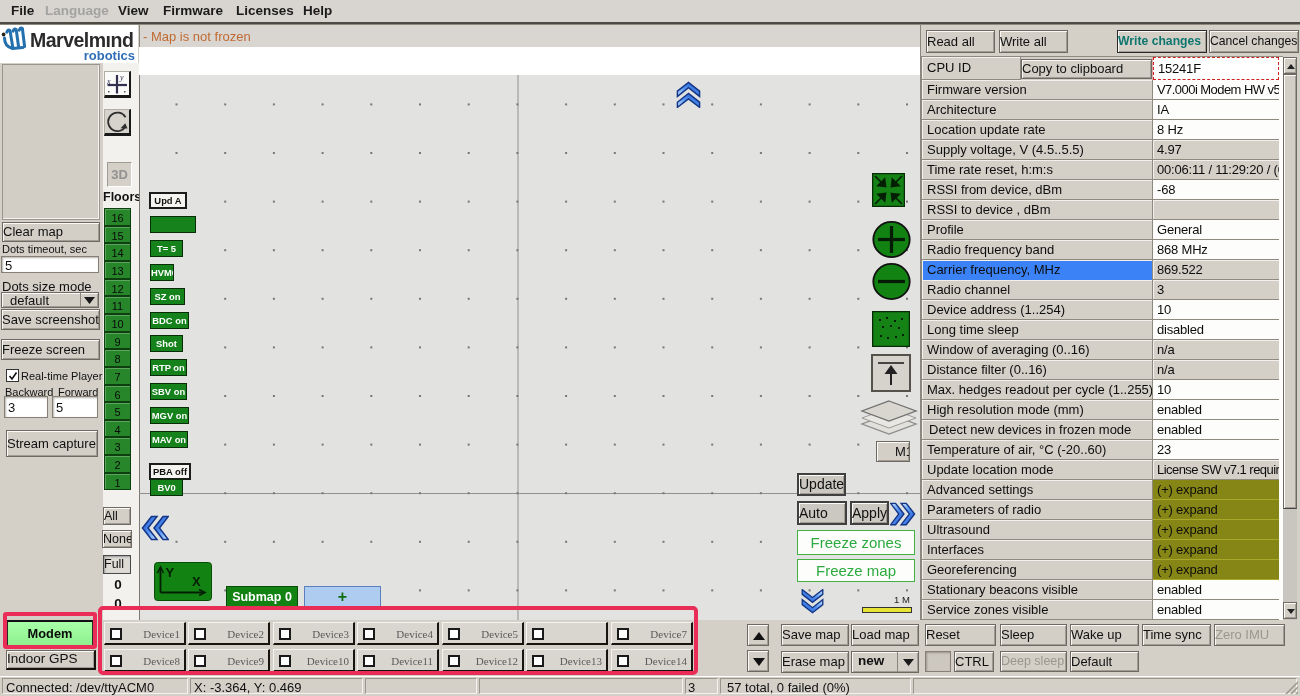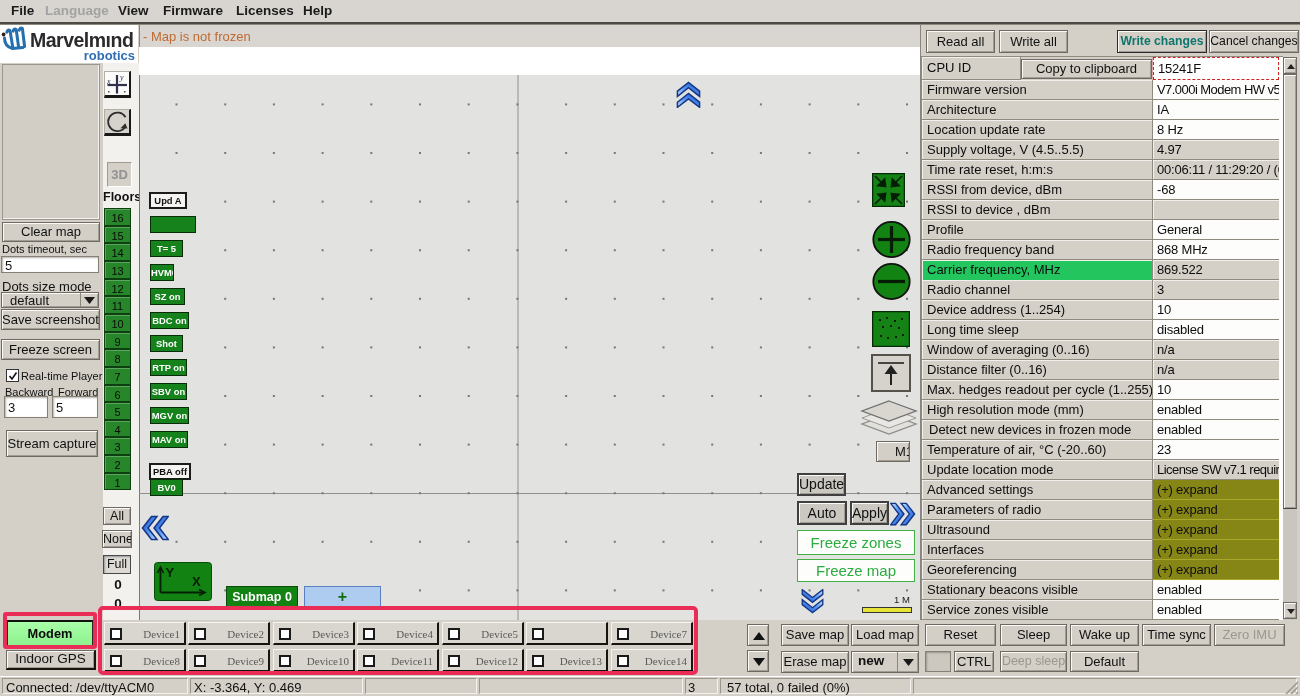--- a/index.html
+++ b/index.html
@@ -1,20 +1,20 @@
 <!DOCTYPE html>
 <html><head><meta charset="utf-8">
 <style>
 *{margin:0;padding:0;box-sizing:border-box;}
 html,body{width:1300px;height:696px;overflow:hidden;}
 body{font-family:"Liberation Sans",sans-serif;background:#d4d0c8;position:relative;}
 .ab{position:absolute;}
 .btn{position:absolute;background:#d3cfc7;border:1px solid #6e6a63;
  box-shadow:inset 1px 1px 0 #fbfaf7, inset -1px -1px 0 #a29d94;
- font-size:13px;color:#111;text-align:center;white-space:nowrap;overflow:hidden;}
+ font-size:13px;color:#111;text-align:left;white-space:nowrap;overflow:hidden;}
 .sunk{position:absolute;background:#fff;border:1px solid #867f75;
  box-shadow:inset 1px 1px 2px rgba(90,85,75,.45);font-size:13px;color:#111;}
 .gbtn{position:absolute;background:#15821c;border:1px solid #072d07;color:#fff;
  font-size:9.4px;font-weight:bold;text-align:center;padding-left:0;white-space:nowrap;overflow:hidden;}
 .wbtn{position:absolute;background:#f6f4f0;border:2px solid #1c1c1c;color:#111;
  font-size:9.4px;font-weight:bold;text-align:center;padding-left:0;white-space:nowrap;overflow:hidden;}
 .lbl{position:absolute;color:#111;white-space:nowrap;}
 svg{position:absolute;display:block;}
 </style></head><body>
 <div class="ab" style="left:0px;top:0px;width:1300px;height:22px;background:#d8d4d0;"></div>
@@ -438,21 +438,21 @@
 <div class="ab" style="left:922px;top:160px;width:231px;height:20px;background:#d4d0c8;border-right:1px solid #8e8a80;border-bottom:1px solid #8e8a80;box-shadow:inset 1px 1px 0 #f2f0ec;font-size:13px;color:#0d0d0d;padding-left:5px;overflow:hidden;white-space:nowrap;"><span style="line-height:19px">Time rate reset, h:m:s</span></div>
 <div class="ab" style="left:1153px;top:160px;width:126px;height:20px;background:#d4d0c8;border-bottom:1px solid #8e8a80;box-shadow:inset 1px 1px 0 #f2f0ec;font-size:13px;letter-spacing:-0.2px;color:#0d0d0d;padding-left:4px;overflow:hidden;white-space:nowrap;"><span style="line-height:19px">00:06:11 / 11:29:20 / (0</span></div>
 <div class="ab" style="left:922px;top:180px;width:231px;height:20px;background:#d4d0c8;border-right:1px solid #8e8a80;border-bottom:1px solid #8e8a80;box-shadow:inset 1px 1px 0 #f2f0ec;font-size:13px;color:#0d0d0d;padding-left:5px;overflow:hidden;white-space:nowrap;"><span style="line-height:19px">RSSI from device, dBm</span></div>
 <div class="ab" style="left:1153px;top:180px;width:126px;height:20px;background:#fdfdfc;border-bottom:1px solid #8e8a80;font-size:13px;letter-spacing:-0.2px;color:#0d0d0d;padding-left:4px;overflow:hidden;white-space:nowrap;"><span style="line-height:19px">-68</span></div>
 <div class="ab" style="left:922px;top:200px;width:231px;height:20px;background:#d4d0c8;border-right:1px solid #8e8a80;border-bottom:1px solid #8e8a80;box-shadow:inset 1px 1px 0 #f2f0ec;font-size:13px;color:#0d0d0d;padding-left:5px;overflow:hidden;white-space:nowrap;"><span style="line-height:19px">RSSI to device , dBm</span></div>
 <div class="ab" style="left:1153px;top:200px;width:126px;height:20px;background:#d4d0c8;border-bottom:1px solid #8e8a80;box-shadow:inset 1px 1px 0 #f2f0ec;font-size:13px;letter-spacing:-0.2px;color:#0d0d0d;padding-left:4px;overflow:hidden;white-space:nowrap;"><span style="line-height:19px"></span></div>
 <div class="ab" style="left:922px;top:220px;width:231px;height:20px;background:#d4d0c8;border-right:1px solid #8e8a80;border-bottom:1px solid #8e8a80;box-shadow:inset 1px 1px 0 #f2f0ec;font-size:13px;color:#0d0d0d;padding-left:5px;overflow:hidden;white-space:nowrap;"><span style="line-height:19px">Profile</span></div>
 <div class="ab" style="left:1153px;top:220px;width:126px;height:20px;background:#fdfdfc;border-bottom:1px solid #8e8a80;font-size:13px;letter-spacing:-0.2px;color:#0d0d0d;padding-left:4px;overflow:hidden;white-space:nowrap;"><span style="line-height:19px">General</span></div>
 <div class="ab" style="left:922px;top:240px;width:231px;height:20px;background:#d4d0c8;border-right:1px solid #8e8a80;border-bottom:1px solid #8e8a80;box-shadow:inset 1px 1px 0 #f2f0ec;font-size:13px;color:#0d0d0d;padding-left:5px;overflow:hidden;white-space:nowrap;"><span style="line-height:19px">Radio frequency band</span></div>
 <div class="ab" style="left:1153px;top:240px;width:126px;height:20px;background:#fdfdfc;border-bottom:1px solid #8e8a80;font-size:13px;letter-spacing:-0.2px;color:#0d0d0d;padding-left:4px;overflow:hidden;white-space:nowrap;"><span style="line-height:19px">868 MHz</span></div>
-<div class="ab" style="left:922px;top:260px;width:231px;height:35px;background:#22c55e;border-right:1px solid #8e8a80;border-bottom:1px solid #8e8a80;box-shadow:inset 1px 1px 0 #f2f0ec;font-size:13px;color:#0d0d0d;padding-left:5px;overflow:hidden;white-space:nowrap;"><span style="line-height:19px">Carrier frequency, MHz</span></div>
+<div class="ab" style="left:922px;top:260px;width:231px;height:35px;background:#3b82f6;border-right:1px solid #8e8a80;border-bottom:1px solid #8e8a80;box-shadow:inset 1px 1px 0 #f2f0ec;font-size:13px;color:#0d0d0d;padding-left:5px;overflow:hidden;white-space:nowrap;"><span style="line-height:19px">Carrier frequency, MHz</span></div>
 <div class="ab" style="left:1153px;top:260px;width:126px;height:20px;background:#d4d0c8;border-bottom:1px solid #8e8a80;box-shadow:inset 1px 1px 0 #f2f0ec;font-size:13px;letter-spacing:-0.2px;color:#0d0d0d;padding-left:4px;overflow:hidden;white-space:nowrap;"><span style="line-height:19px">869.522</span></div>
 <div class="ab" style="left:922px;top:280px;width:231px;height:20px;background:#d4d0c8;border-right:1px solid #8e8a80;border-bottom:1px solid #8e8a80;box-shadow:inset 1px 1px 0 #f2f0ec;font-size:13px;color:#0d0d0d;padding-left:5px;overflow:hidden;white-space:nowrap;"><span style="line-height:19px">Radio channel</span></div>
 <div class="ab" style="left:1153px;top:280px;width:126px;height:20px;background:#d4d0c8;border-bottom:1px solid #8e8a80;box-shadow:inset 1px 1px 0 #f2f0ec;font-size:13px;letter-spacing:-0.2px;color:#0d0d0d;padding-left:4px;overflow:hidden;white-space:nowrap;"><span style="line-height:19px">3</span></div>
 <div class="ab" style="left:922px;top:300px;width:231px;height:20px;background:#d4d0c8;border-right:1px solid #8e8a80;border-bottom:1px solid #8e8a80;box-shadow:inset 1px 1px 0 #f2f0ec;font-size:13px;color:#0d0d0d;padding-left:5px;overflow:hidden;white-space:nowrap;"><span style="line-height:19px">Device address (1..254)</span></div>
 <div class="ab" style="left:1153px;top:300px;width:126px;height:20px;background:#fdfdfc;border-bottom:1px solid #8e8a80;font-size:13px;letter-spacing:-0.2px;color:#0d0d0d;padding-left:4px;overflow:hidden;white-space:nowrap;"><span style="line-height:19px">10</span></div>
 <div class="ab" style="left:922px;top:320px;width:231px;height:20px;background:#d4d0c8;border-right:1px solid #8e8a80;border-bottom:1px solid #8e8a80;box-shadow:inset 1px 1px 0 #f2f0ec;font-size:13px;color:#0d0d0d;padding-left:5px;overflow:hidden;white-space:nowrap;"><span style="line-height:19px">Long time sleep</span></div>
 <div class="ab" style="left:1153px;top:320px;width:126px;height:20px;background:#fdfdfc;border-bottom:1px solid #8e8a80;font-size:13px;letter-spacing:-0.2px;color:#0d0d0d;padding-left:4px;overflow:hidden;white-space:nowrap;"><span style="line-height:19px">disabled</span></div>
 <div class="ab" style="left:922px;top:340px;width:231px;height:20px;background:#d4d0c8;border-right:1px solid #8e8a80;border-bottom:1px solid #8e8a80;box-shadow:inset 1px 1px 0 #f2f0ec;font-size:13px;color:#0d0d0d;padding-left:5px;overflow:hidden;white-space:nowrap;"><span style="line-height:19px">Window of averaging (0..16)</span></div>
 <div class="ab" style="left:1153px;top:340px;width:126px;height:20px;background:#d4d0c8;border-bottom:1px solid #8e8a80;box-shadow:inset 1px 1px 0 #f2f0ec;font-size:13px;letter-spacing:-0.2px;color:#0d0d0d;padding-left:4px;overflow:hidden;white-space:nowrap;"><span style="line-height:19px">n/a</span></div>
 <div class="ab" style="left:922px;top:360px;width:231px;height:20px;background:#d4d0c8;border-right:1px solid #8e8a80;border-bottom:1px solid #8e8a80;box-shadow:inset 1px 1px 0 #f2f0ec;font-size:13px;color:#0d0d0d;padding-left:5px;overflow:hidden;white-space:nowrap;"><span style="line-height:19px">Distance filter (0..16)</span></div>

